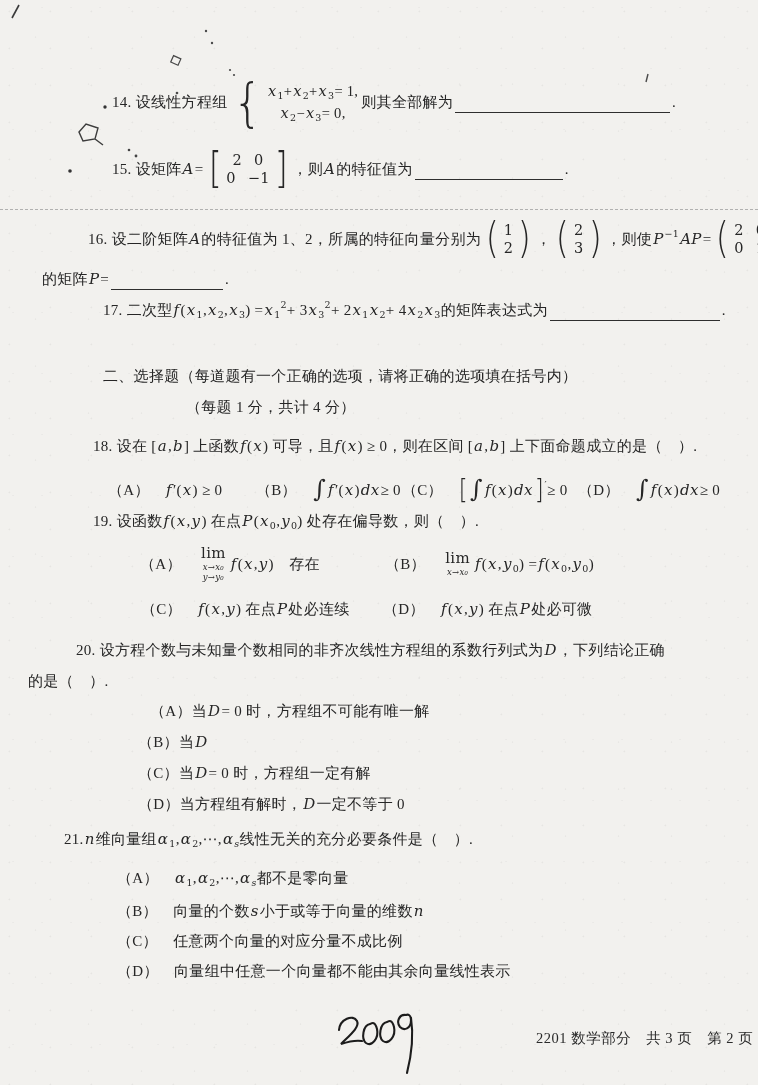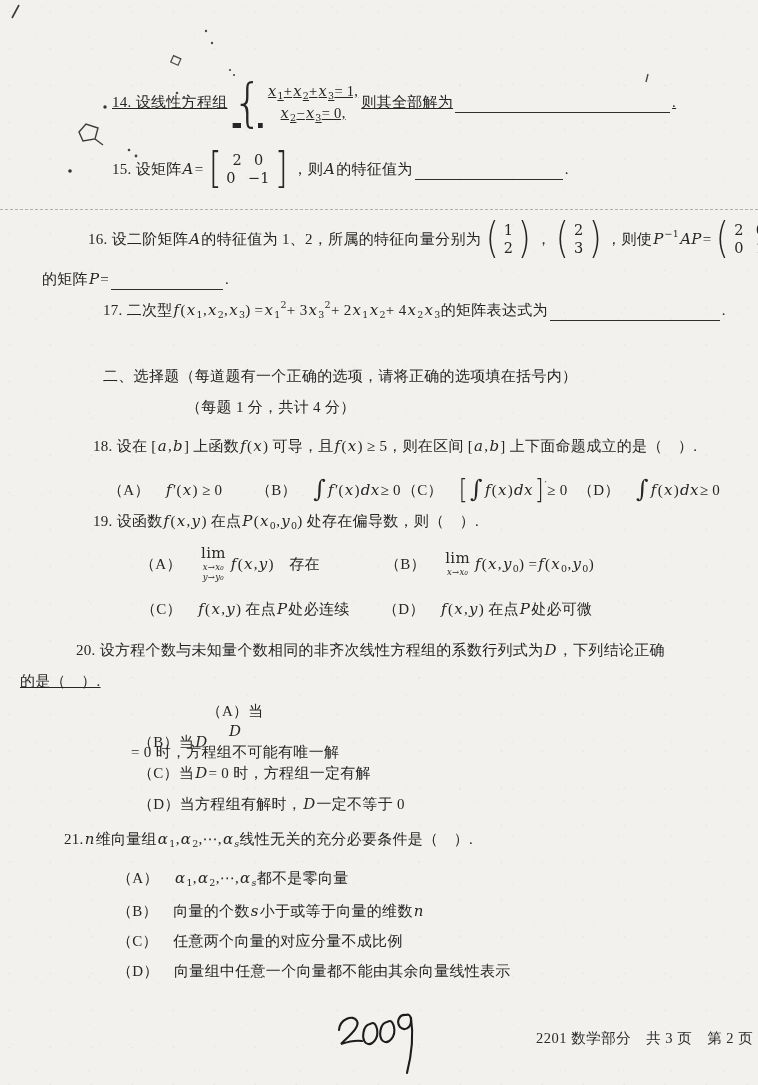--- a/index.html
+++ b/index.html
@@ -61,21 +61,21 @@
     <circle cx="212" cy="43" r="1.2" fill="#4a4a4a"></circle>
     <circle cx="230" cy="70" r="1.1" fill="#4a4a4a"></circle>
     <circle cx="234" cy="75" r="1.1" fill="#4a4a4a"></circle>
     <circle cx="177" cy="93" r="1.3" fill="#4a4a4a"></circle>
     <circle cx="184" cy="97" r="1.1" fill="#4a4a4a"></circle>
     <line x1="646" y1="82" x2="648" y2="74" stroke="#4a4a4a" stroke-width="1.4"></line>
   </svg>
 
   <div class="dashline"></div>
 
-  <div class="line" style="left:112px;top:75px;height:54px;text-decoration:underline;">
+  <div class="line" style="left:112px;top:75px;height:54px;">
       <span class="r-t">14. 设线性方程组</span>
       <span class="sys">
         <span class="br">{</span>
         <span class="syslines">
           <div class="sysline">
             <span class="r-v">x</span>
             <span class="r-b">1</span>
             <span class="r-t"> + </span>
             <span class="r-v">x</span>
             <span class="r-b">2</span>
@@ -221,21 +221,21 @@
       <span class="r-t">,</span>
       <span class="r-v">b</span>
       <span class="r-t">] 上函数 </span>
       <span class="r-v">f</span>
       <span class="r-t">(</span>
       <span class="r-v">x</span>
       <span class="r-t">) 可导，且 </span>
       <span class="r-v">f</span>
       <span class="r-t">(</span>
       <span class="r-v">x</span>
-      <span class="r-t">) ≥ 5，则在区间 [</span>
+      <span class="r-t">) ≥ 0，则在区间 [</span>
       <span class="r-v">a</span>
       <span class="r-t">,</span>
       <span class="r-v">b</span>
       <span class="r-t">] 上下面命题成立的是（　）.</span>
     </div>
   <div class="line" style="left:108px;top:470px;height:40px;">
       <span class="r-t">（A）　</span>
       <span class="r-v">f</span>
       <span class="r-t">′(</span>
       <span class="r-v">x</span>
@@ -349,22 +349,22 @@
       <span class="r-t">) 在点 </span>
       <span class="r-v">P</span>
       <span class="r-t"> 处必可微</span>
     </div>
 
   <div class="line" style="left:76px;top:640px;align-items:center;">
       <span class="r-t">20. 设方程个数与未知量个数相同的非齐次线性方程组的系数行列式为 </span>
       <span class="r-v">D</span>
       <span class="r-t">，下列结论正确</span>
     </div>
-  <div class="line" style="left:20px;top:671px;text-decoration:underline;">的是（　）.</div>
-  <div class="line" style="left:131px;top:701px;flex-direction:column;">
+  <div class="line" style="left:28px;top:671px;">的是（　）.</div>
+  <div class="line" style="left:150px;top:701px;">
       <span class="r-t">（A）当 </span>
       <span class="r-v">D</span>
       <span class="r-t"> = 0 时，方程组不可能有唯一解</span>
     </div>
   <div class="line" style="left:138px;top:732px;">
       <span class="r-t">（B）当 </span>
       <span class="r-v">D</span>
     </div>
   <div class="line" style="left:138px;top:763px;justify-content:flex-end;">
       <span class="r-t">（C）当 </span>

